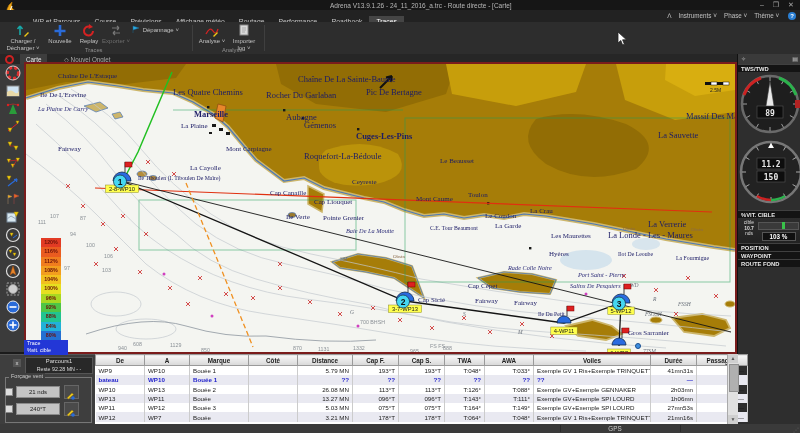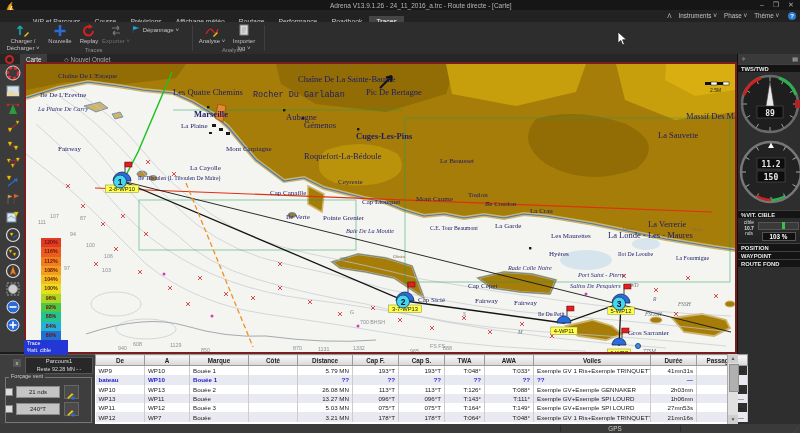--- a/index.html
+++ b/index.html
@@ -375,45 +375,45 @@
           <line x1="596" y1="274" x2="596" y2="264" stroke="#111" stroke-width="0.8"></line>
           <rect x="596" y="264" width="7" height="5" fill="#dd2020" stroke="#7a0000" stroke-width="0.5"></rect>
           <path d="M586,281 a7,7 0 0 1 14,0 Z" fill="#2a6be0" stroke="#0f2a4d" stroke-width="0.8"></path>
           <rect x="581.5" y="285" width="23" height="7.5" fill="#ffff4d" stroke="#8a8a30" stroke-width="0.5"></rect>
           <text x="593" y="291" text-anchor="middle" font-size="5.8" font-family="Liberation Sans,sans-serif" fill="#1a1a1a">6-WP7</text>
         </g>
     </svg>
     <div id="map-labels" class="abs" style="left:0;top:0;width:709px;height:288px">
         <span class="map-label c-lg" style="left: 272px; top: 10px;">Chaîne De La Sainte-Baume</span>
         <span class="map-label c-lg" style="left: 340px; top: 23px;">Pic De Bertagne</span>
-        <span class="map-label c-lg" style="left: 227px; top: 26px; font-family: Liberation Mono, monospace;">Rocher Du Garlaban</span>
+        <span class="map-label c-lg" style="left: 240px; top: 26px;">Rocher Du Garlaban</span>
         <span class="map-label c-lg" style="left: 147px; top: 23px;">Les Quatre Chemins</span>
         <span class="map-label c-lg" style="left: 660px; top: 47px;">Massif Des Maures</span>
         <span class="map-label c-lg" style="left: 632px; top: 66px;">La Sauvette</span>
         <span class="map-label c-lgb" style="left: 330px; top: 67px;">Cuges-Les-Pins</span>
         <span class="map-label c-lgb" style="left: 168px; top: 45px; text-align: right;">Marseille</span>
         <span class="map-label c-lg" style="left: 260px; top: 48px;">Aubagne</span>
         <span class="map-label c-lg" style="left: 278px; top: 56px;">Gémenos</span>
         <span class="map-label c-lg" style="left: 278px; top: 87px;">Roquefort-La-Bédoule</span>
         <span class="map-label c-lg" style="left: 582px; top: 166px;">La Londe - Les - Maures</span>
         <span class="map-label c-lg" style="left: 622px; top: 155px;">La Verrerie</span>
         <span class="map-label c-pl" style="left: 32px; top: 8px;">Chaîne De L'Estaque</span>
         <span class="map-label c-pl" style="left: 14px; top: 27px;">Ile De L'Erevine</span>
         <span class="map-label c-pl" style="left: 155px; top: 58px;">La Plaine</span>
         <span class="map-label c-pl" style="left: 200px; top: 81px;">Mont Carpiagne</span>
         <span class="map-label c-pl" style="left: 164px; top: 100px;">La Cayolle</span>
-        <span class="map-label c-pl" style="left: 268px; top: 114px; padding-left: 44px;">Ceyreste</span>
+        <span class="map-label c-pl" style="left: 282px; top: 114px; padding-left: 44px;">Ceyreste</span>
         <span class="map-label c-pl" style="left: 244px; top: 125px;">Cap Canaille</span>
-        <span class="map-label c-pl" style="left: 288px; top: 134px; margin-left: 48px;">Cap Liouquet</span>
+        <span class="map-label c-pl" style="left: 288px; top: 134px;">Cap Liouquet</span>
         <span class="map-label c-pl" style="left: 260px; top: 149px;">Ile Verte</span>
         <span class="map-label c-pl" style="left: 297px; top: 150px;">Pointe Grenier</span>
         <span class="map-label c-pl" style="left: 414px; top: 93px;">Le Beausset</span>
         <span class="map-label c-pl" style="left: 390px; top: 131px;">Mont Caume</span>
         <span class="map-label c-pl" style="left: 442px; top: 127px;">Toulon</span>
-        <span class="map-label c-pl" style="left: 459px; top: 136px;">Le Coudon</span>
+        <span class="map-label c-pl" style="left: 459px; top: 148px;">Le Coudon</span>
         <span class="map-label c-pl" style="left: 469px; top: 158px;">La Garde</span>
         <span class="map-label c-pl" style="left: 504px; top: 143px;">La Crau</span>
         <span class="map-label c-pl" style="left: 525px; top: 168px;">Les Maurettes</span>
         <span class="map-label c-pl" style="left: 523px; top: 186px;">Hyères</span>
         <span class="map-label c-pl" style="left: 392px; top: 232px;">Cap Sicié</span>
         <span class="map-label c-pl" style="left: 442px; top: 218px;">Cap Cépet</span>
         <span class="map-label c-pl" style="left: 602px; top: 265px;">Gros Sarranier</span>
         <span class="map-label c-pl" style="left: 32px; top: 81px;">Fairway</span>
         <span class="map-label c-pl" style="left: 449px; top: 233px;">Fairway</span>
         <span class="map-label c-pl" style="left: 488px; top: 235px;">Fairway</span>

